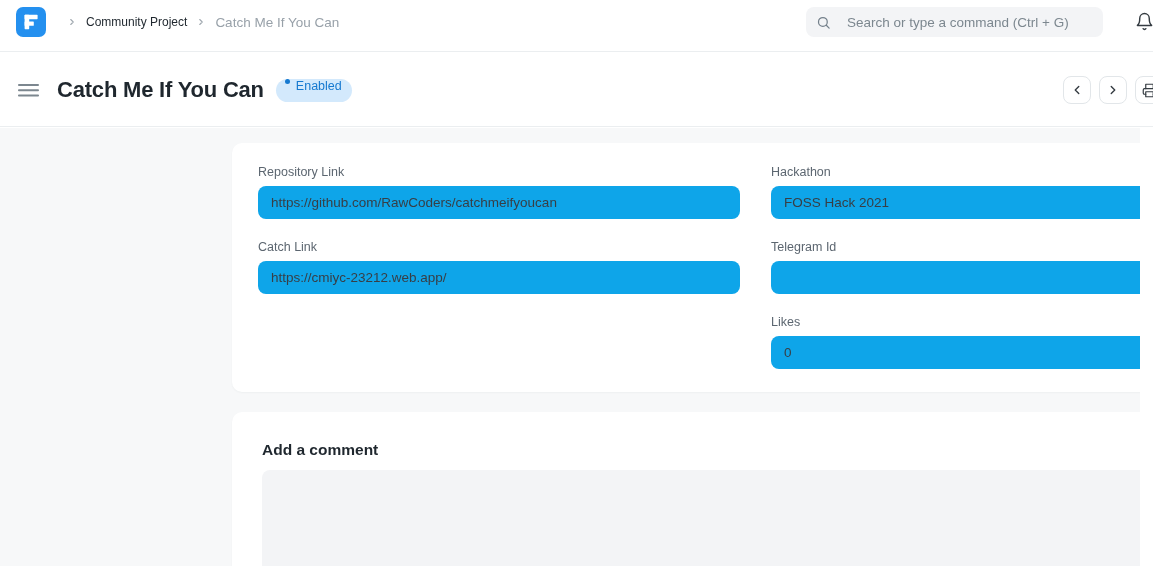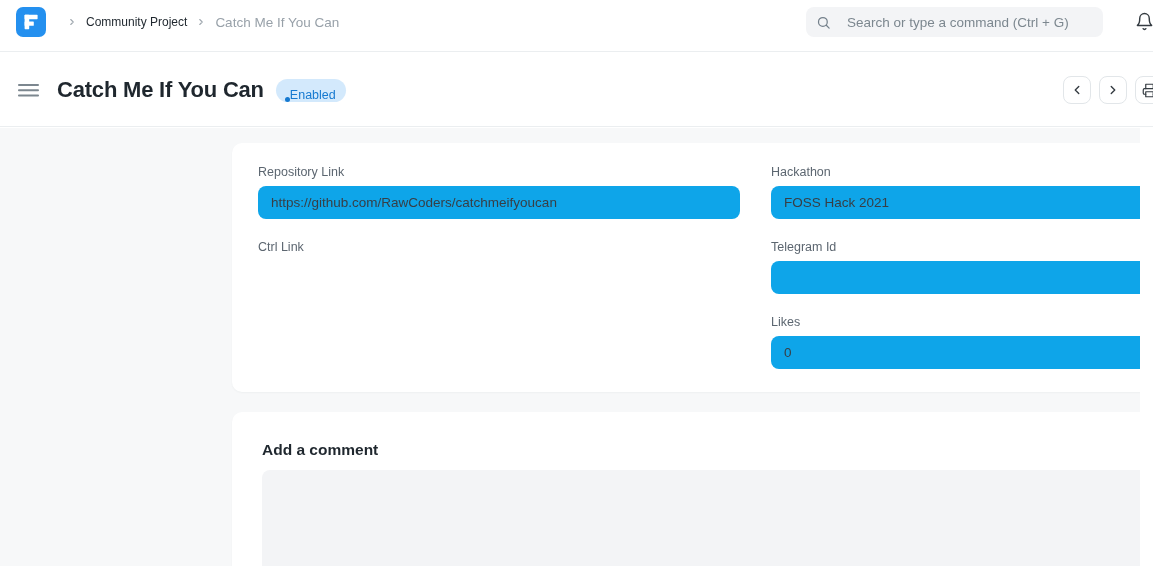--- a/index.html
+++ b/index.html
@@ -50,21 +50,21 @@
     display:flex; align-items:center;
   }
   .menu-icon { color:#7c878f; cursor:pointer; display:flex; align-items:center; }
   .page-title {
     font-size:22px; font-weight:700; letter-spacing:-0.2px; color:#1f272e;
     margin-left:18px; white-space:nowrap;
   }
   .status-badge {
     margin-left:12px; height:23px; padding:0 10px 0 9px; border-radius:12px;
     background:#d3e9fc; color:#1579d0; font-size:12.5px; font-weight:500;
-    display:flex; align-items:flex-end; gap:0; white-space:nowrap;
+    display:flex; align-items:flex-start; gap:6px; white-space:nowrap;
   }
   .status-badge .dot { width:5px; height:5px; border-radius:50%; background:#1579d0; }
   .head-actions { position:absolute; top:23px; left:1063px; display:flex; gap:8px; }
   .icon-btn {
     width:28px; height:28px; border-radius:8px; background:#fff;
     border:1px solid #e2e6e9; display:flex; align-items:center; justify-content:center;
     color:#343b41; cursor:pointer; flex:0 0 auto;
   }
 
   
@@ -182,21 +182,22 @@
 <div class="main">
 
   <div class="card form-card">
     <div class="form-grid">
       <div class="col">
         <div class="field">
           <label>Repository Link</label>
           <input class="control" type="text" value="https://github.com/RawCoders/catchmeifyoucan" style="">
         </div>
         <div class="field">
-          <label>Ctrl Link</label>
+          <label>Catch Link</label>
+          <input class="control" type="text" value="https://cmiyc-23212.web.app/" style="">
         </div>
       </div>
       <div class="col">
         <div class="field">
           <label>Hackathon</label>
           <input class="control" type="text" value="FOSS Hack 2021" style="">
         </div>
         <div class="field">
           <label>Telegram Id</label>
           <input class="control" type="text" value="" style="">

